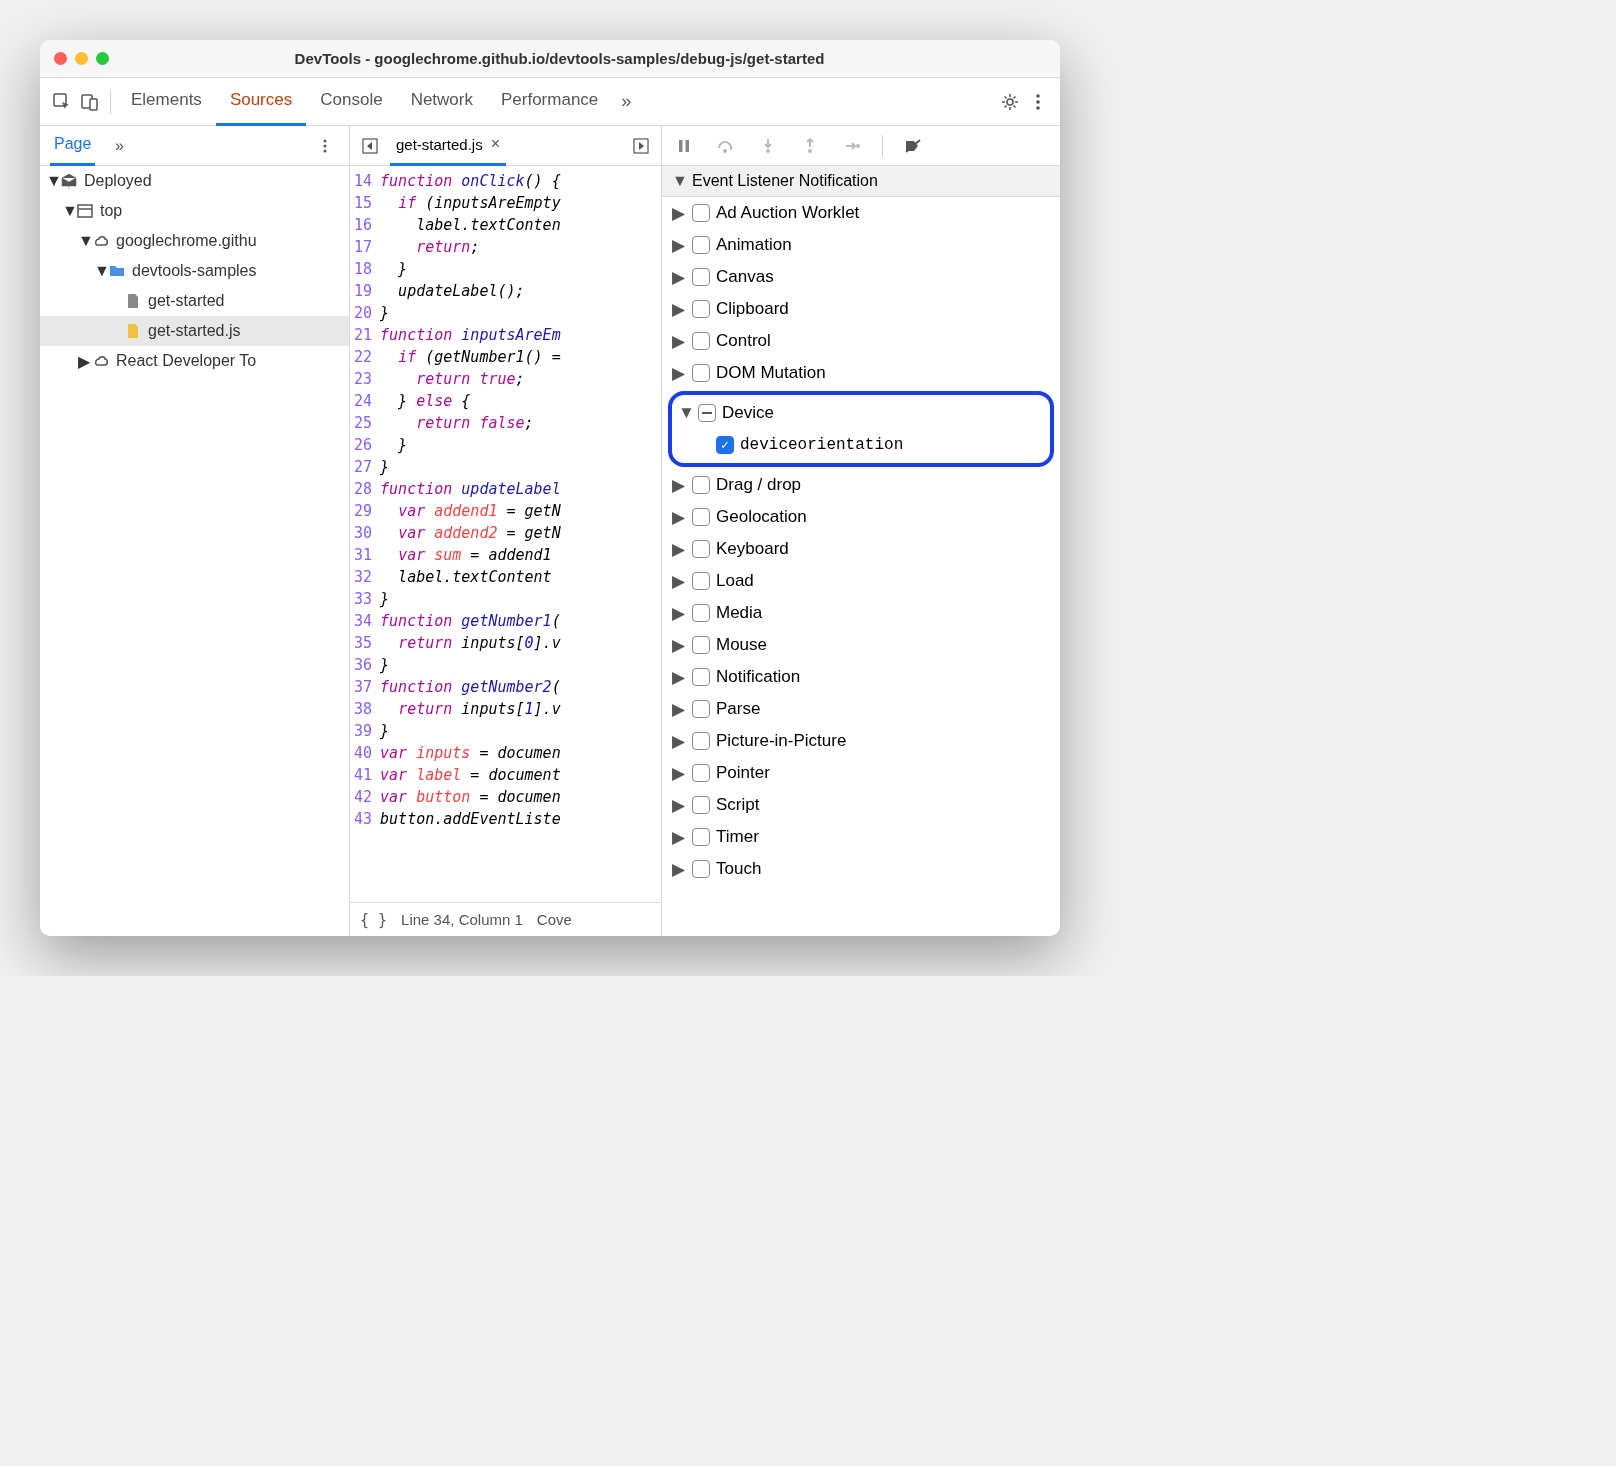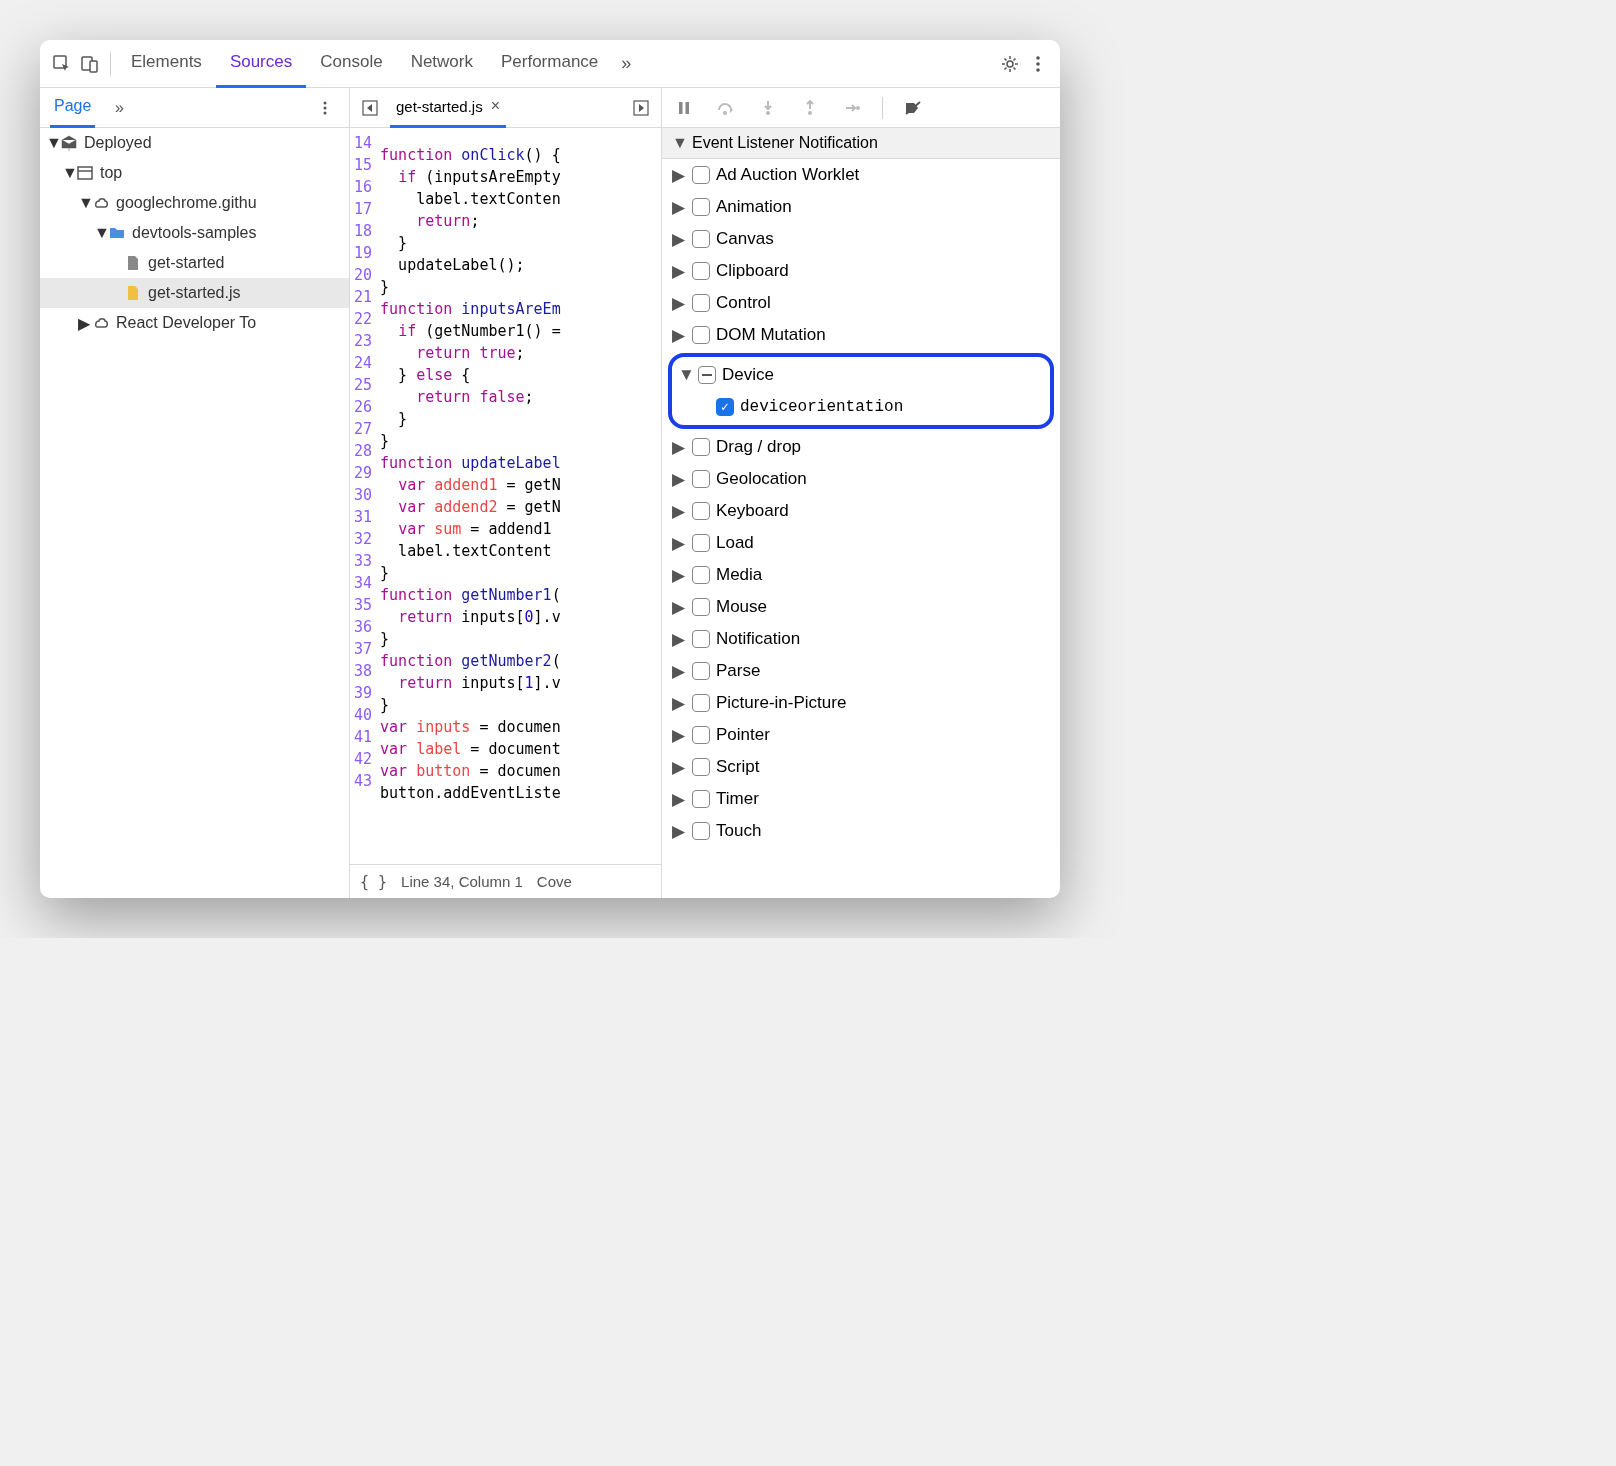--- a/index.html
+++ b/index.html
@@ -46,21 +46,21 @@
 .tab {
   padding: 0 14px;
   height: 48px;
   display: flex;
   align-items: center;
   font-size: 17px;
   color: #555;
   cursor: pointer;
   border-bottom: 3px solid transparent;
 }
-.tab.active { border-bottom-color: #1a73e8; color: #6d28d9; }
+.tab.active { border-bottom-color: #1a73e8; color: #c2410c; }
 .icon-btn {
   width: 28px; height: 28px;
   display: flex; align-items: center; justify-content: center;
   cursor: pointer; color: #555; border-radius:4px;
 }
 .content { display: flex; height: 810px; }
 
 .left-panel { width: 310px; border-right: 1px solid #dadada; display:flex; flex-direction:column;}
 .left-header { height: 40px; border-bottom:1px solid #dadada; display:flex; align-items:center; padding:0 10px;}
 .left-tab { font-size:16px; color:#1a73e8; border-bottom:3px solid #1a73e8; padding:8px 4px; height:40px; display:flex; align-items:center;}
@@ -69,21 +69,21 @@
 .tree-item.selected { background:#e8e8e8;}
 .tw { display:inline-block; width:12px; text-align:center; margin-right:2px;}
 .tree-icon { width:18px; height:18px; margin-right:6px; flex-shrink:0;}
 
 .mid-panel { width: 312px; border-right:1px solid #dadada; display:flex; flex-direction:column;}
 .file-tabs { height:40px; border-bottom:1px solid #dadada; display:flex; align-items:center; padding:0 6px; gap:6px;}
 .file-tab { display:flex; align-items:center; gap:8px; font-size:15px; padding:0 6px; height:40px; border-bottom:3px solid #1a73e8;}
 .code-area { flex:1; display:flex; font-family: Menlo, Consolas, monospace; font-size:15px; overflow:hidden;}
 .gutter { background:#fff; color:#8b5cf6; text-align:center; padding:4px 8px 4px 4px; user-select:none;}
 .gutter div { height:22px; line-height:22px;}
-.code { padding:16px 0; white-space:pre; overflow:hidden;}
+.code { padding:4px 0; white-space:pre; overflow:hidden;font-style:italic;}
 .code div { height:22px; line-height:22px;}
 .kw { color:#aa0d91;}
 .fn { color:#1a1aa6;}
 .ident { color:#ef4444;}
 .num { color:#1c00cf;}
 .statusbar { height:34px; border-top:1px solid #dadada; display:flex; align-items:center; padding:0 10px; font-size:15px; color:#555; gap:14px;}
 
 .right-panel { flex:1; display:flex; flex-direction:column;}
 .debug-toolbar { height:40px; border-bottom:1px solid #dadada; display:flex; align-items:center; padding:0 8px; gap:14px;}
 .debug-toolbar .dsep { width:1px; height:22px; background:#d0d0d0; margin:0 2px;}
@@ -97,20 +97,28 @@
 .cb.indeterminate { border-color:#888;}
 .cb.indeterminate::after { content:""; width:10px; height:2px; background:#555;}
 .cb.checked::after { content:"✓"; color:#fff; font-size:13px; font-weight:bold;}
 .highlight-box { border:4px solid #1a3ee8; border-radius:16px; padding:2px 4px;}
 svg { display:block;}
 </style>
 </head>
 <body>
 
 <div class="window">
+  <div class="titlebar">
+    <div class="traffic-lights">
+      <div class="light red"></div>
+      <div class="light yellow"></div>
+      <div class="light green"></div>
+    </div>
+    <div class="title">DevTools - googlechrome.github.io/devtools-samples/debug-js/get-started</div>
+  </div>
 
   <div class="toolbar">
     <div class="icon-btn">
       <svg width="20" height="20" viewBox="0 0 20 20">
           <rect x="2" y="2" width="12" height="12" fill="none" stroke="#555" stroke-width="1.5" rx="1"></rect>
           <path d="M10 10 L17 13 L14 14 L13 17 Z" fill="#555"></path>
         </svg>
     </div>
     <div class="icon-btn">
       <svg width="20" height="20" viewBox="0 0 20 20">

